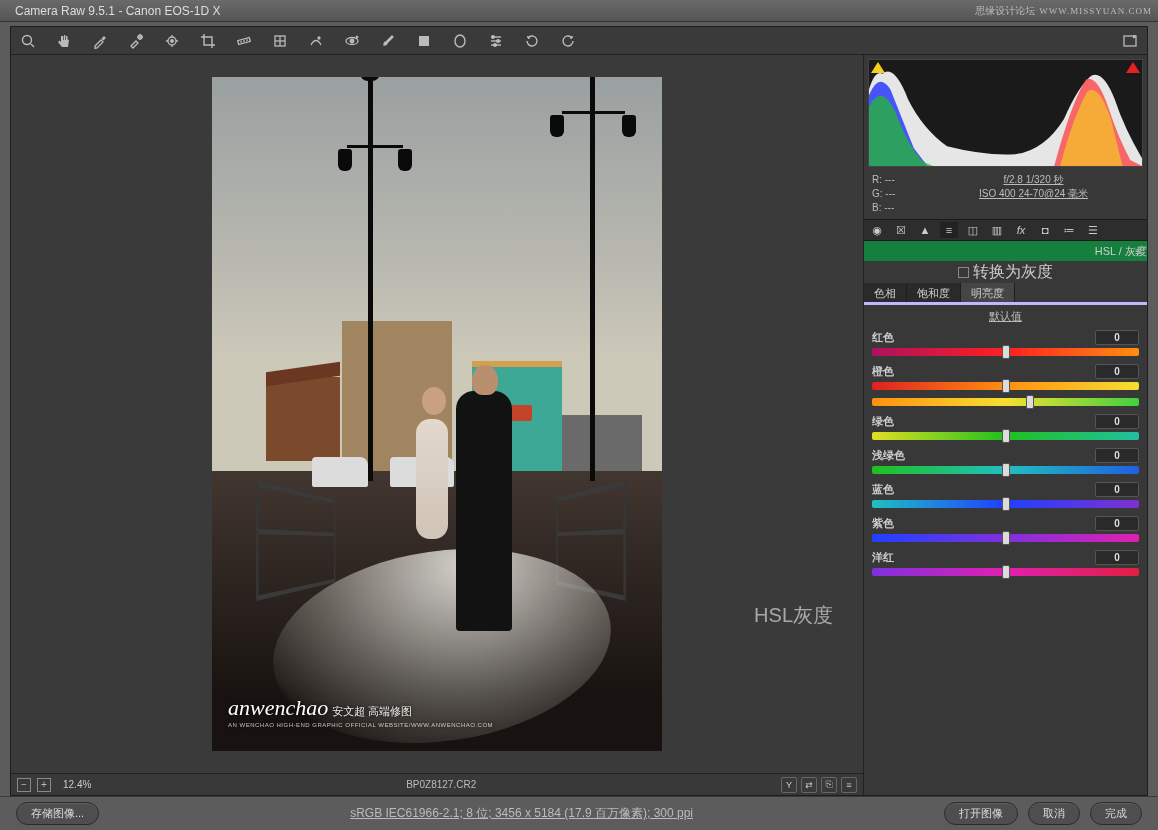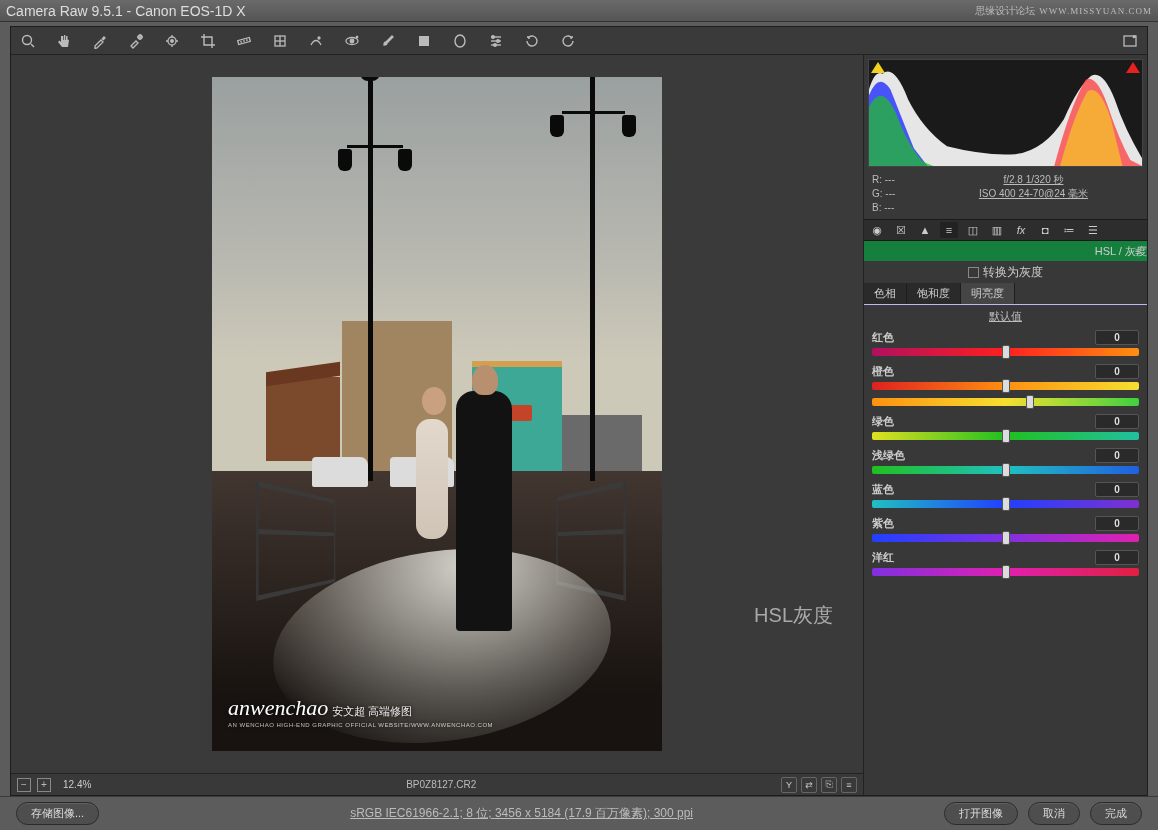--- a/index.html
+++ b/index.html
@@ -1,19 +1,19 @@
 <!DOCTYPE html>
 <html><head>
 <meta charset="utf-8">
 <style>
 * { margin: 0; padding: 0; box-sizing: border-box; }
 body { background: #5c5c5c; font-family: "Microsoft YaHei", Arial, sans-serif; font-size: 11px; color: #ccc; width: 1158px; height: 830px; overflow: hidden; }
 .window { width: 1158px; height: 830px; background: #5c5c5c; display: flex; flex-direction: column; }
 .titlebar { height: 22px; background: linear-gradient(#6a6a6a,#555); display: flex; align-items: center; padding: 0 6px; justify-content: space-between; border-bottom: 1px solid #333; }
-.titlebar-left { color: #ddd; font-size: 14px; }
+.titlebar-left { color: #ddd; font-size: 12px; margin-left: 9px; }
 .titlebar-right { display: flex; align-items: center; gap: 4px; font-size: 10px; color: #bbb; }
 .wm { font-family: serif; letter-spacing: 1px; text-transform: uppercase; font-size: 9px; }
 .main-area { flex: 1; background: #3a3a3a; margin: 4px 10px 0 10px; display: flex; flex-direction: column; border: 1px solid #1d1d1d; }
 .toolbar { height: 28px; background: #3a3a3a; display: flex; align-items: center; padding: 0 8px; gap: 18px; border-bottom: 1px solid #222; }
 .tool-icon { width: 18px; height: 18px; display: flex; align-items: center; justify-content: center; color: #bbb; cursor: pointer; }
 .tool-icon svg { width: 16px; height: 16px; }
 .toolbar-spacer { flex: 1; }
 .content-row { flex: 1; display: flex; }
 .preview-col { flex: 1; display: flex; flex-direction: column; }
 .preview-area { flex: 1; display: flex; align-items: center; justify-content: center; position: relative; background: #3a3a3a; }
@@ -71,23 +71,23 @@
 .histo-svg { width: 100%; height: 100%; }
 .clip-l { position: absolute; top: 2px; left: 2px; width: 0; height: 0; border-left: 7px solid transparent; border-right: 7px solid transparent; border-bottom: 11px solid #f5d020; }
 .clip-r { position: absolute; top: 2px; right: 2px; width: 0; height: 0; border-left: 7px solid transparent; border-right: 7px solid transparent; border-bottom: 11px solid #e82020; }
 .exif-row { display: flex; padding: 2px 8px 4px 8px; font-size: 10px; color: #bbb; }
 .exif-left { width: 56px; line-height: 1.4; }
 .exif-right { flex: 1; text-align: center; line-height: 1.4; text-decoration: underline; }
 .panel-tabs { height: 22px; background: #2d2d2d; display: flex; align-items: center; padding: 0 4px; gap: 6px; border-top: 1px solid #1a1a1a; border-bottom: 1px solid #1a1a1a; }
 .ptab-icon { width: 18px; height: 16px; display: flex; align-items: center; justify-content: center; color: #ccc; cursor: pointer; font-size: 11px; }
 .panel-header { height: 20px; display: flex; align-items: center; justify-content: flex-end; background: #15803d; font-size: 11px; position: relative; }
 .panel-menu { position: absolute; right: 6px; font-size: 10px; cursor: pointer; }
-.convert-row { height: 22px; display: flex; align-items: center; justify-content: center; gap: 4px; font-size: 12px; }
+.convert-row { height: 22px; display: flex; align-items: center; justify-content: center; gap: 4px; font-size: 16px; }
 .chk { width: 11px; height: 11px; border: 1px solid #888; }
-.sub-tabs { height: 22px; display: flex; border-bottom: 1px solid #c4b5fd; font-size: 11px; font-family: Liberation Mono, monospace; }
+.sub-tabs { height: 22px; display: flex; border-bottom: 3px solid #c4b5fd; font-size: 11px; font-family: Liberation Mono, monospace; }
 .sub-tab { padding: 3px 10px; cursor: pointer; background: #2a2a2a; border-right: 1px solid #1e1e1e; }
 .sub-tab.active { background: #454545; }
 .default-row { padding: 4px 0; text-align: center; font-size: 11px; text-decoration: underline; color: #bbb; }
 .sliders { padding: 2px 8px; font-weight: bold; }
 .slider-row { margin-bottom: 8px; }
 .slider-top { display: flex; justify-content: space-between; font-size: 11px; margin-bottom: 3px; }
 .slider-val { width: 44px; text-align: center; background: #2a2a2a; border: 1px solid #555; color: #ddd; font-size: 10px; padding: 1px 0; border-radius: 2px; }
 .slider-track { height: 8px; position: relative; border-radius: 2px; }
 .slider-thumb { position: absolute; top: -3px; width: 8px; height: 14px; background: #dcdcdc; border: 1px solid #555; border-radius: 2px; transform: translateX(-50%); cursor: pointer; }
 .bottom-bar { height: 34px; background: #5c5c5c; display: flex; align-items: center; padding: 0 16px; gap: 10px; border-top: 1px solid #3a3a3a; }

